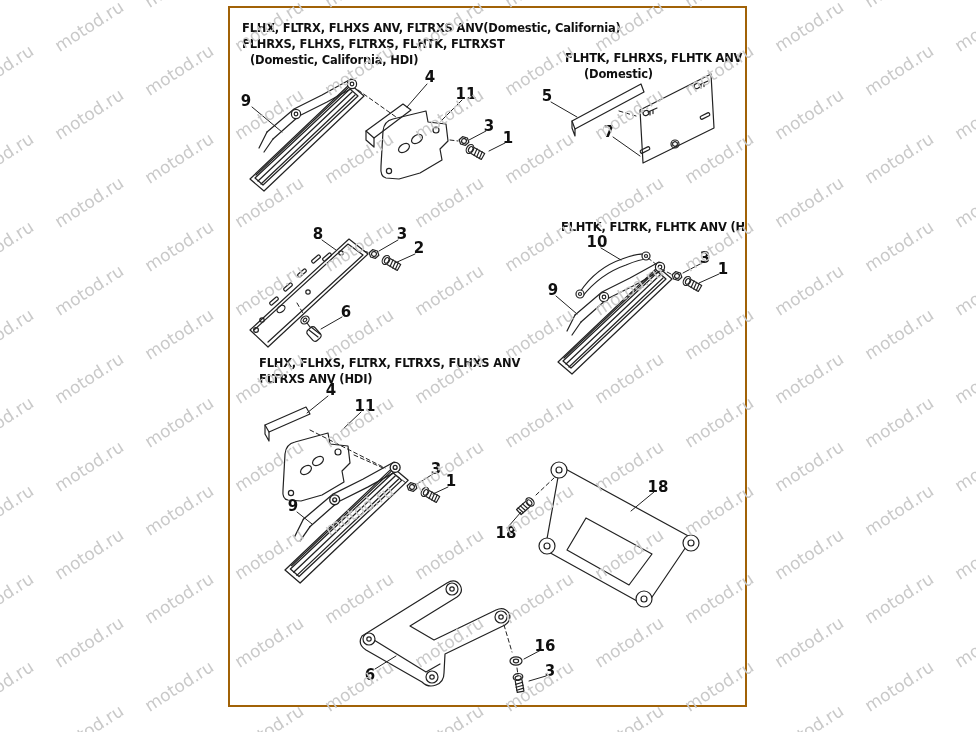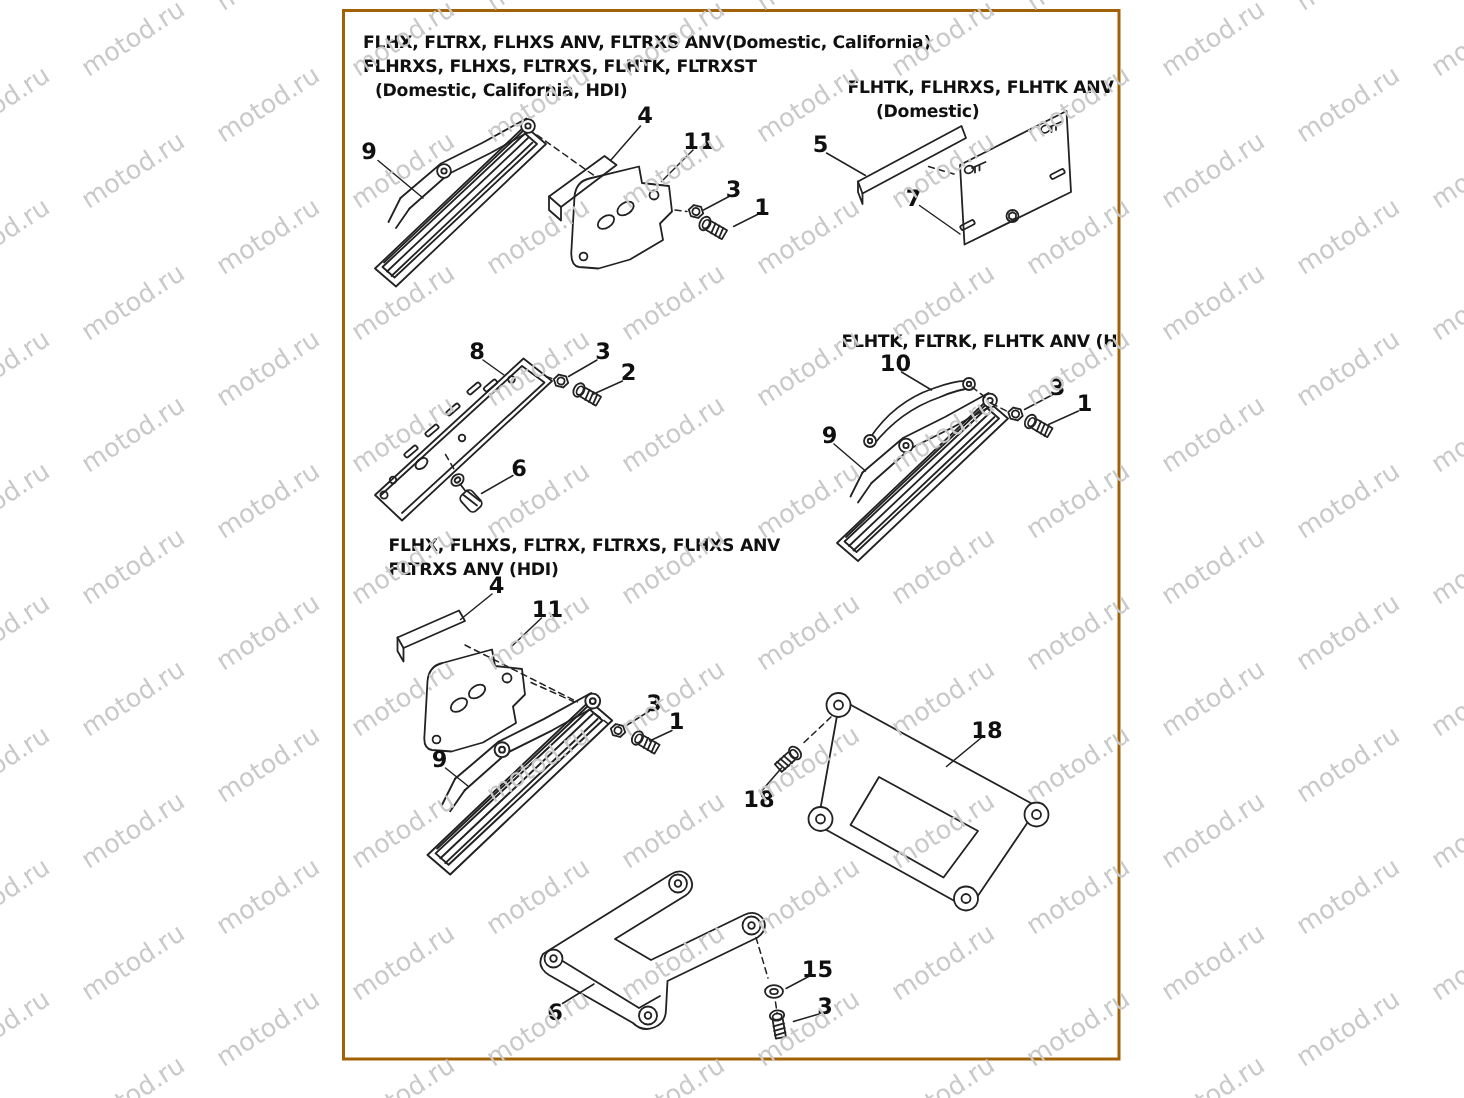--- a/index.html
+++ b/index.html
@@ -398,17 +398,17 @@
 
     <span class="plabel" style="left:331px;top:390px">4</span>
     <span class="plabel" style="left:365px;top:406px">11</span>
     <span class="plabel" style="left:436px;top:469px">3</span>
     <span class="plabel" style="left:451px;top:481px">1</span>
     <span class="plabel" style="left:293px;top:506px">9</span>
 
     <span class="plabel" style="left:658px;top:487px">18</span>
     <span class="plabel" style="left:506px;top:533px">18</span>
     <span class="plabel" style="left:370px;top:675px">6</span>
-    <span class="plabel" style="left:545px;top:646px">15</span>
+    <span class="plabel" style="left:545px;top:646px">16</span>
     <span class="plabel" style="left:550px;top:671px">3</span>
 
   </div>
 </div>
 
 </body></html>

